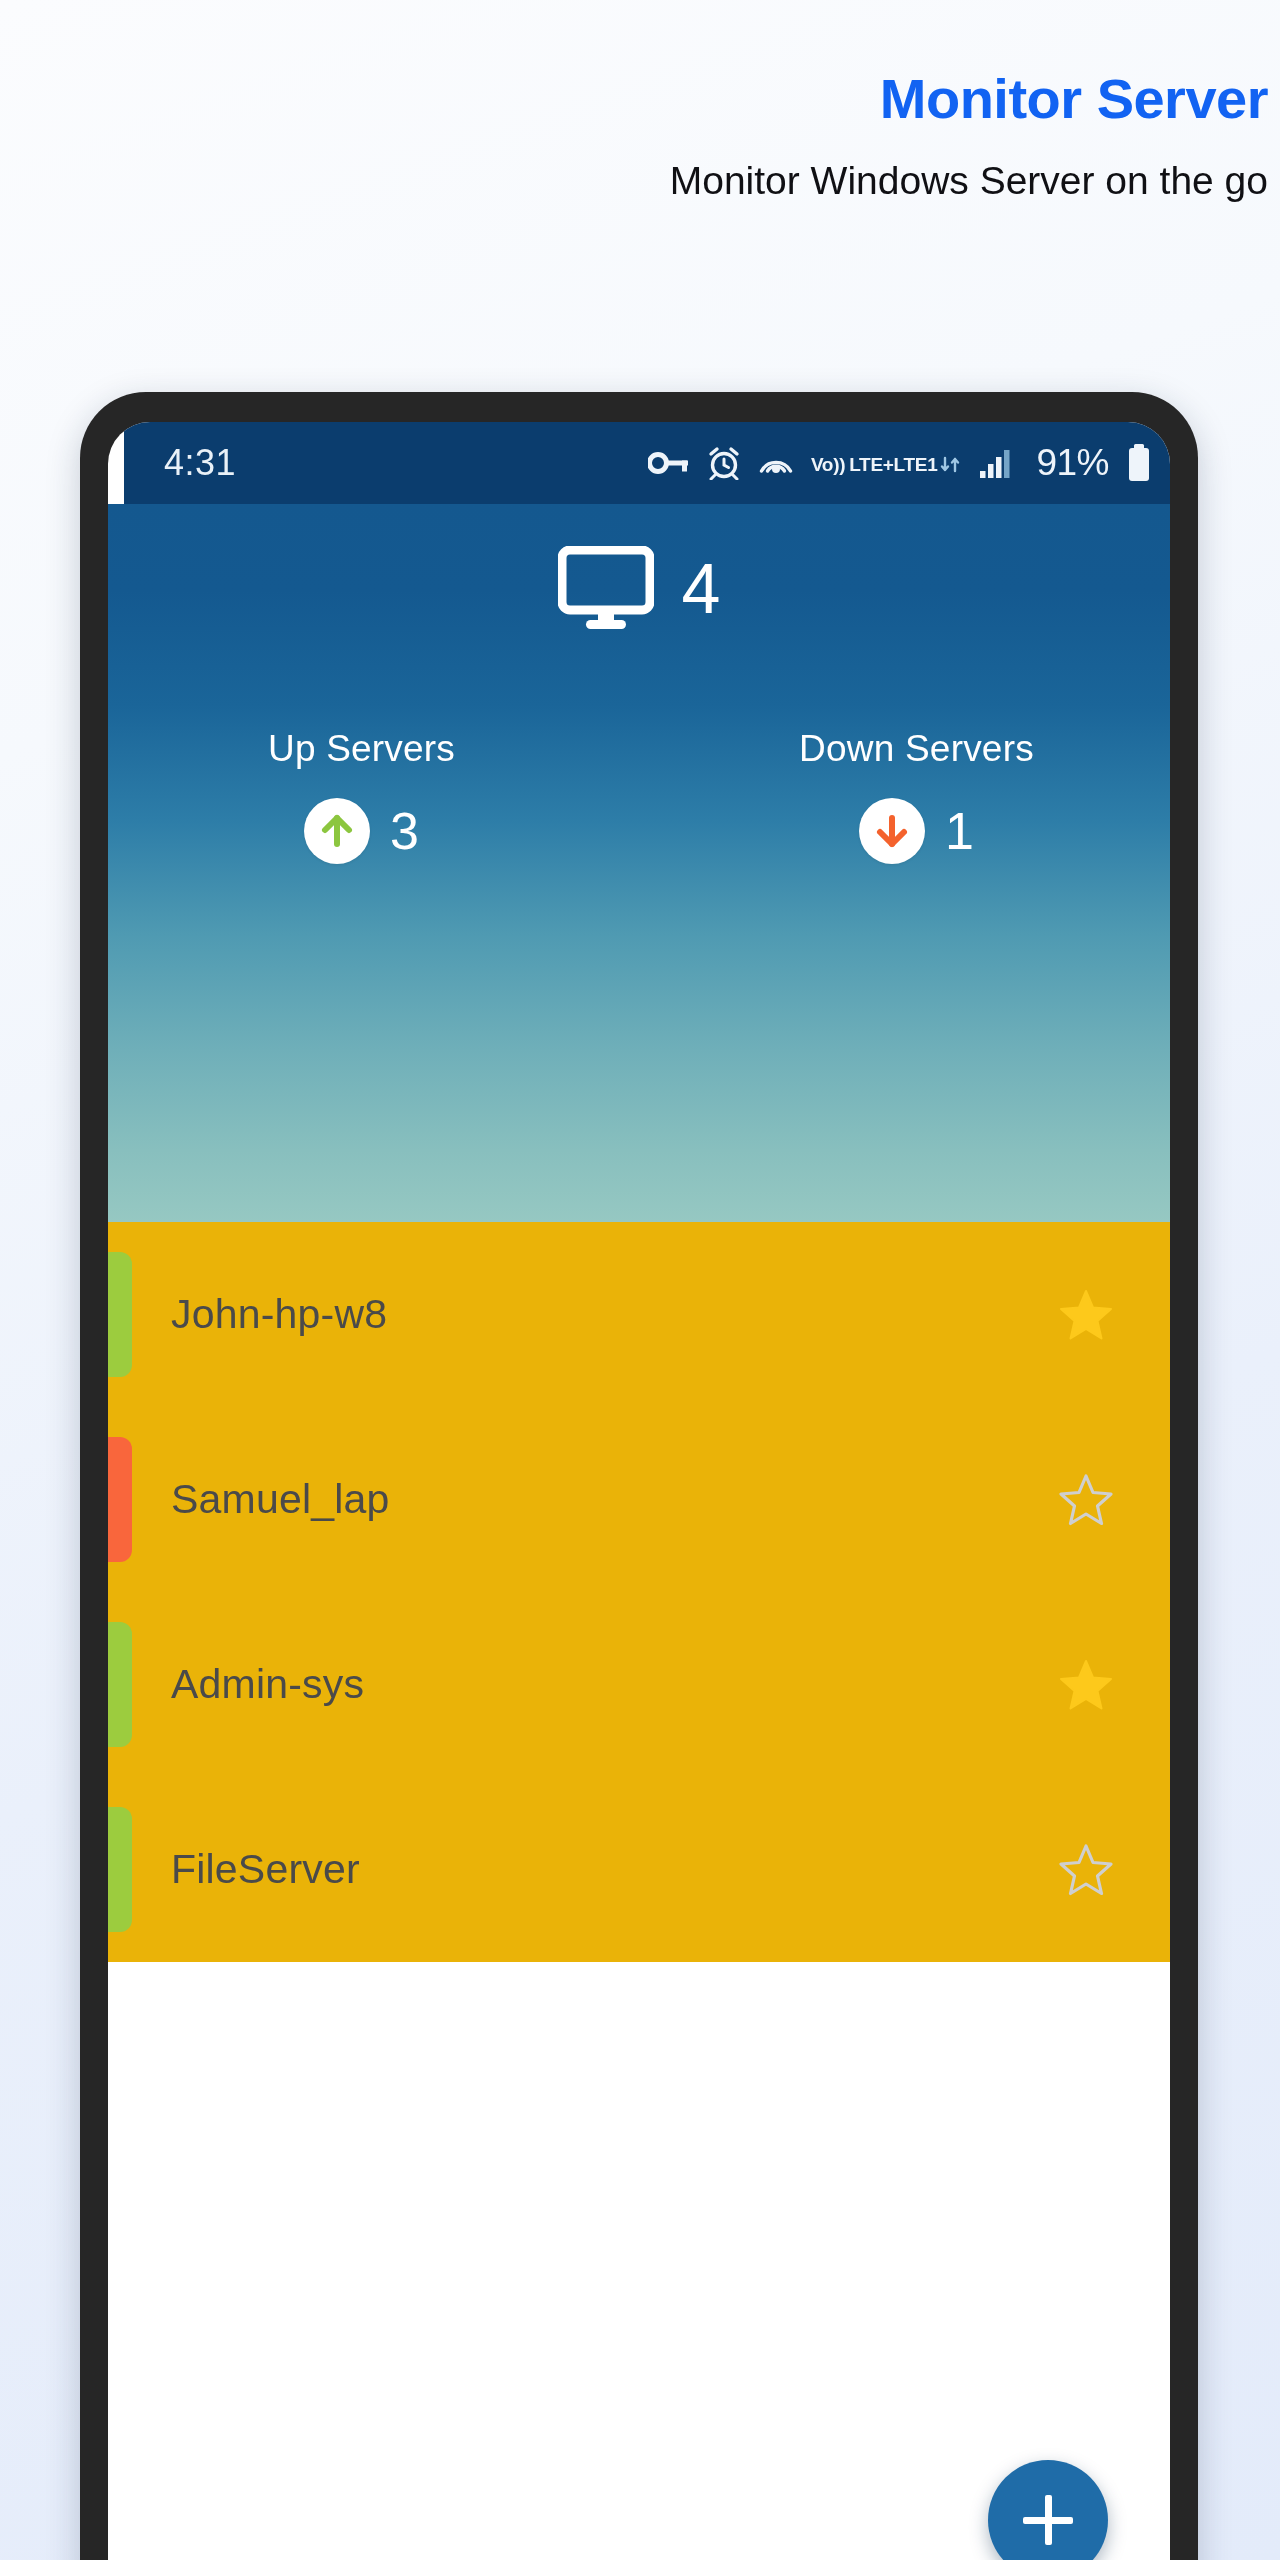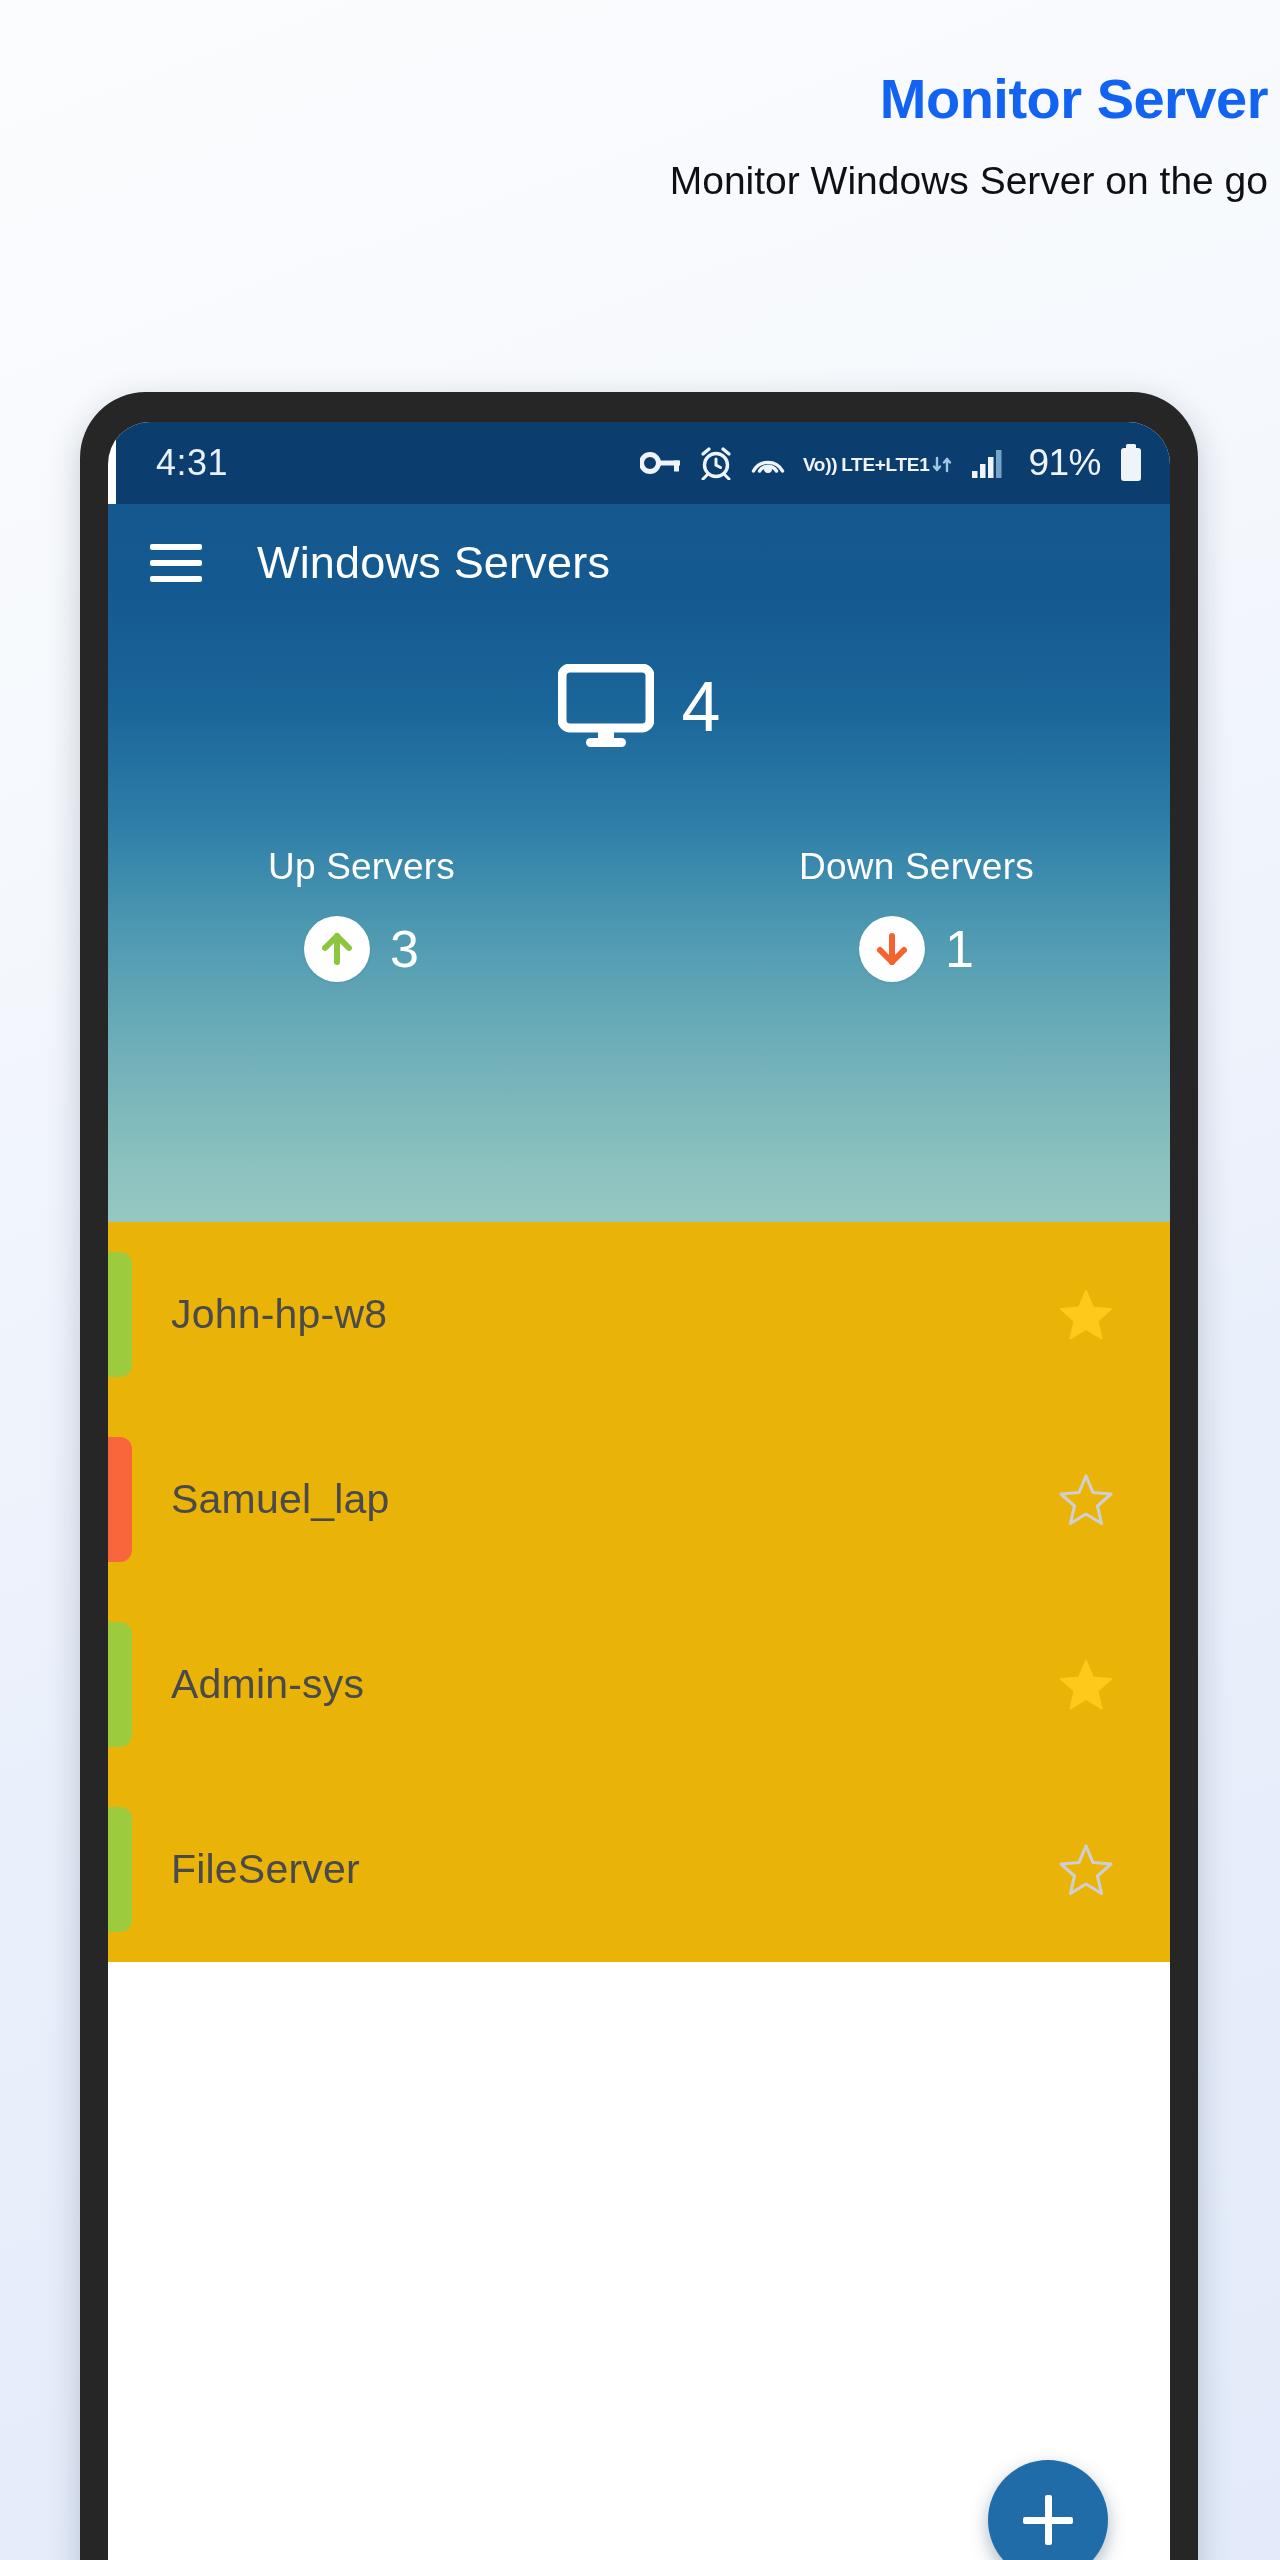--- a/index.html
+++ b/index.html
@@ -293,28 +293,20 @@
 
   <div class="btn-side vol-up"></div>
   <div class="btn-side vol-down"></div>
   <div class="btn-side power"></div>
 
   <div class="screen">
 
     <div class="hero">
       <div class="hero-inner">
 
-        <div class="app-bar">
-          <div class="hamburger">
-            <i></i>
-              <i></i>
-              <i></i>
-          </div>
-          <div class="app-bar-title">Windows Servers</div>
-        </div>
 
         <div class="count-row">
           <span class="monitor-icon">
             <svg width="96" height="86" viewBox="0 0 96 86">
               <rect x="4" y="4" width="88" height="60" rx="8" ry="8" fill="none" stroke="#ffffff" stroke-width="9"></rect>
               <rect x="40" y="64" width="16" height="11" fill="#ffffff"></rect>
               <rect x="28" y="74" width="40" height="9" rx="4.5" fill="#ffffff"></rect>
             </svg>
           </span>
           <span class="count-total">4</span>
@@ -345,21 +337,21 @@
                 </svg>
               </span>
               <span class="stat-value">1</span>
             </div>
           </div>
 
         </div>
       </div>
     </div>
 
-    <div class="status-bar" style="position:absolute;left:8px;top:0;width:1062px;z-index:4;">
+    <div class="status-bar" style="position:absolute;left:16px;top:0;width:1062px;z-index:4;">
       <div class="status-time">4:31</div>
       <div class="status-right">
 
         <span class="sicon">
           <svg width="42" height="28" viewBox="0 0 42 28">
             <circle cx="10" cy="14" r="8.5" fill="none" stroke="#eef4fa" stroke-width="5"></circle>
             <rect x="16" y="11.5" width="24" height="5" fill="#eef4fa"></rect>
             <rect x="34" y="11.5" width="5" height="11" fill="#eef4fa"></rect>
           </svg>
         </span>

